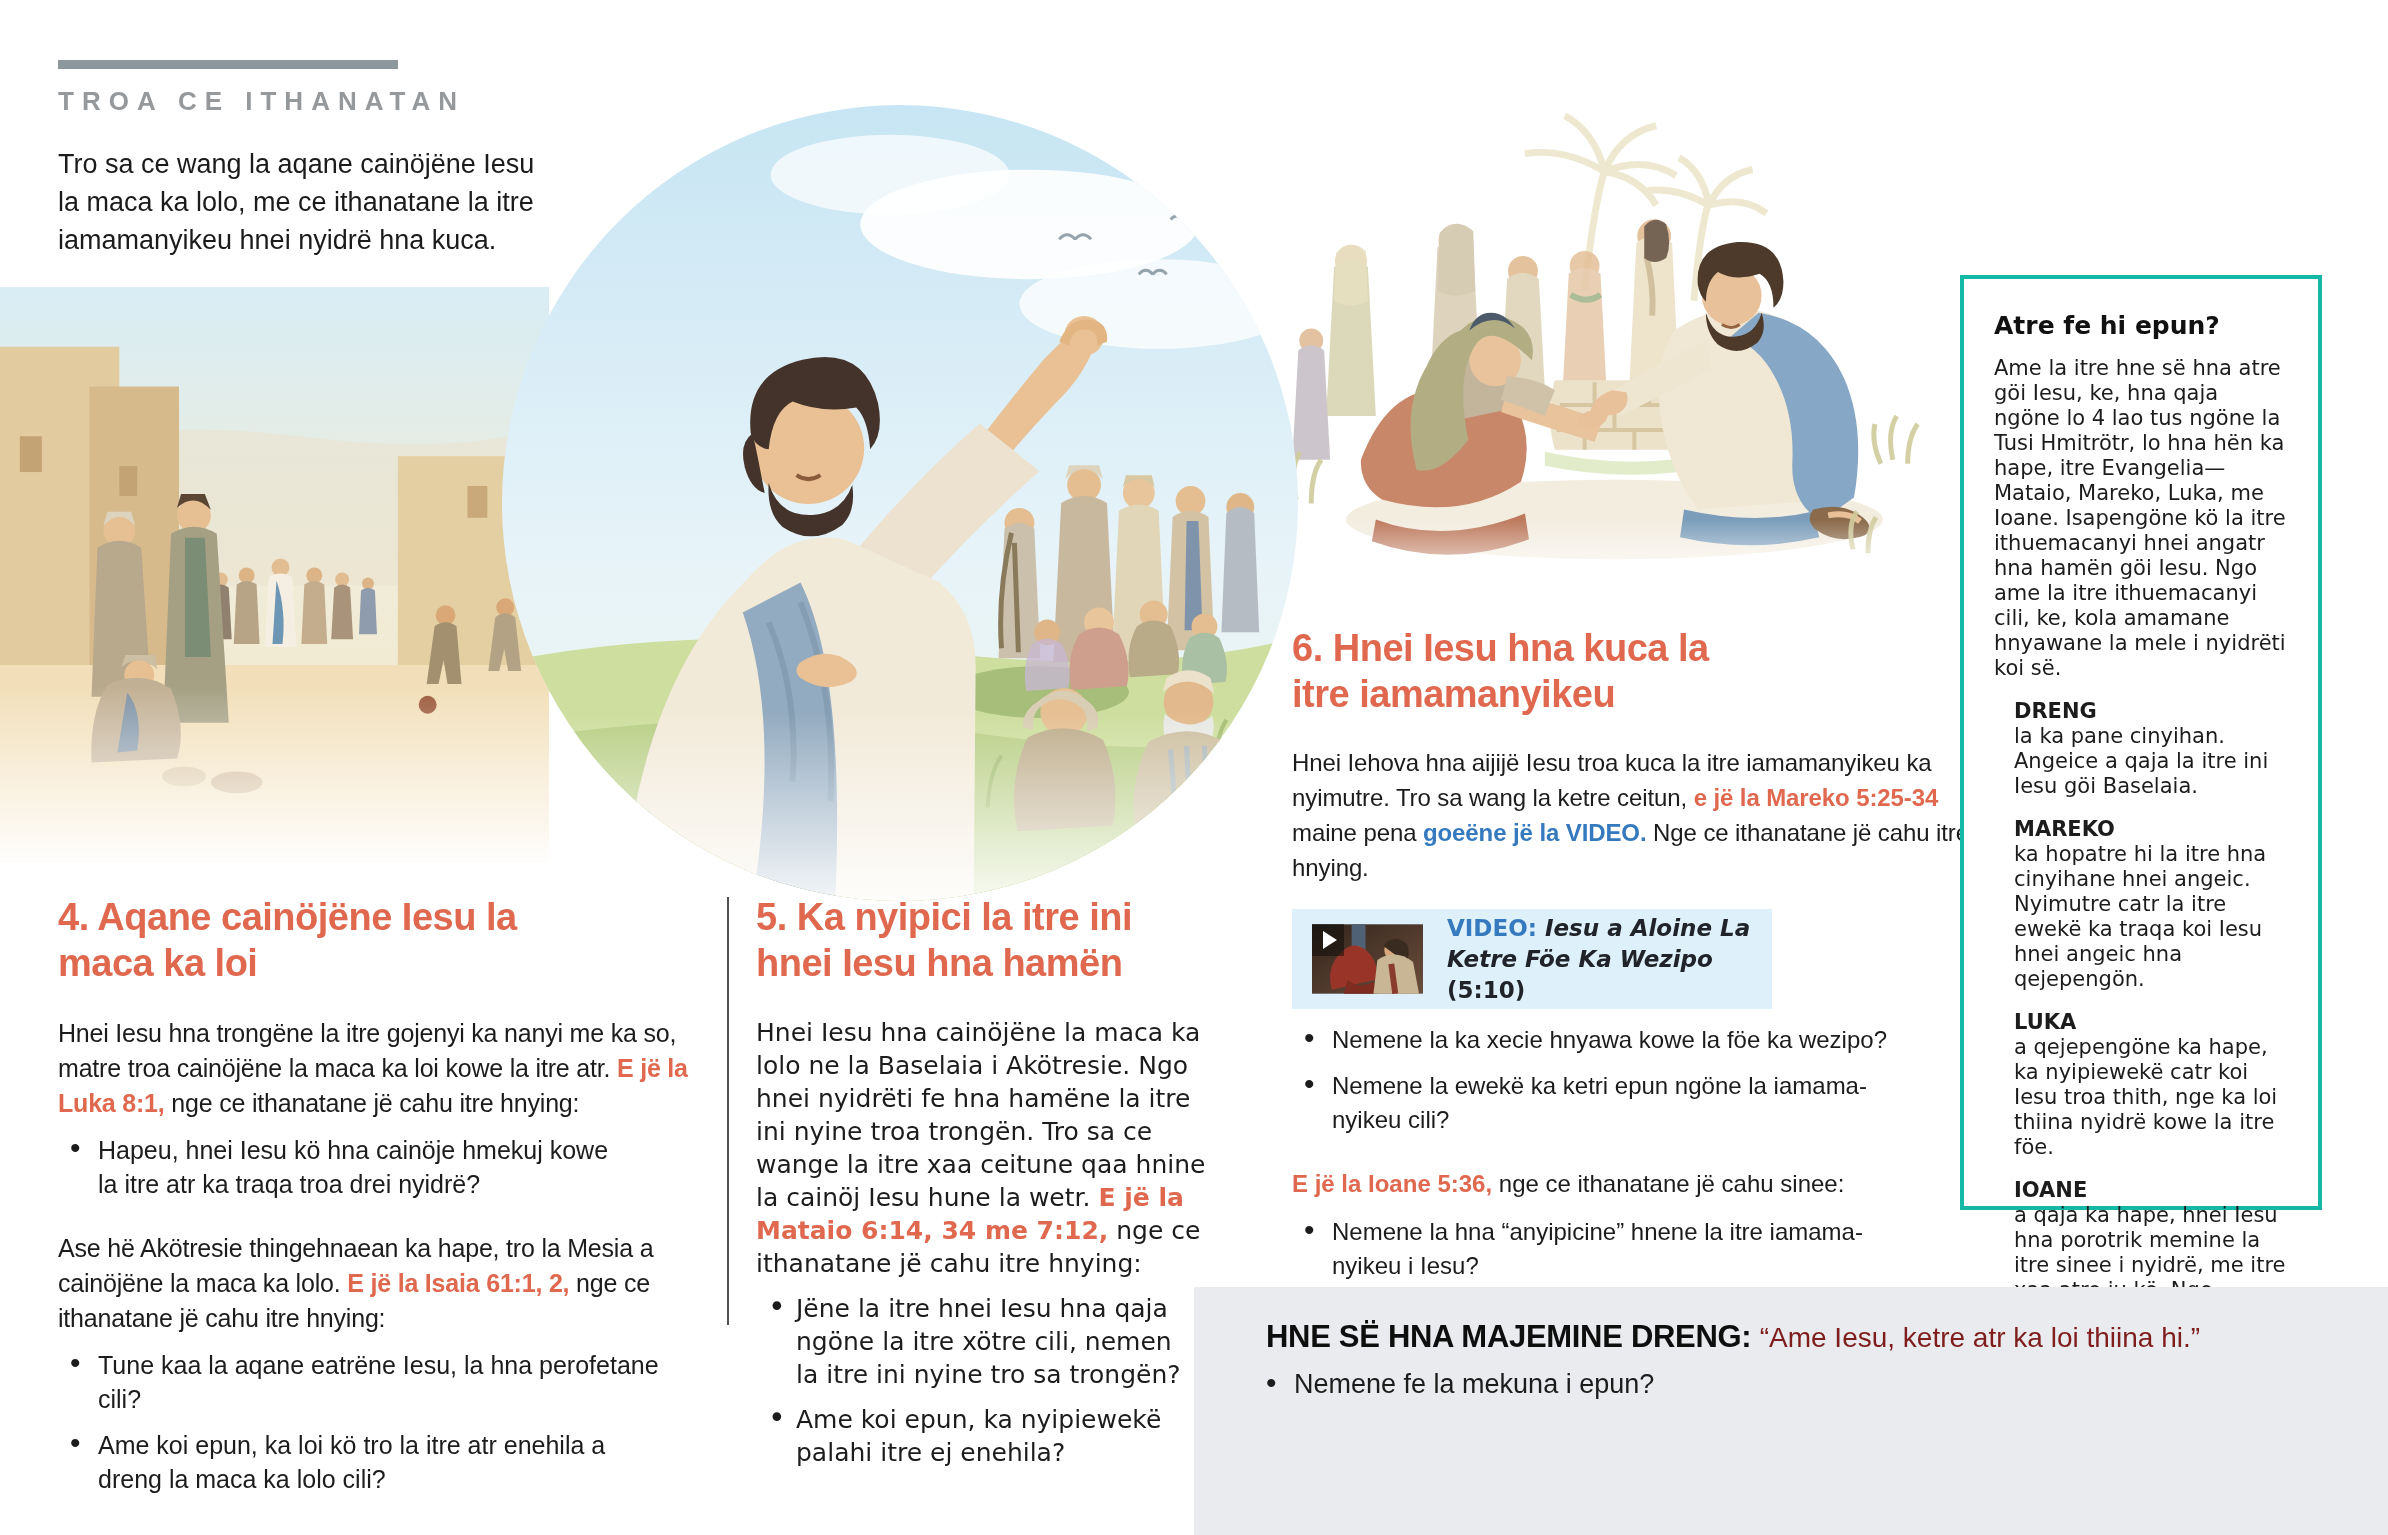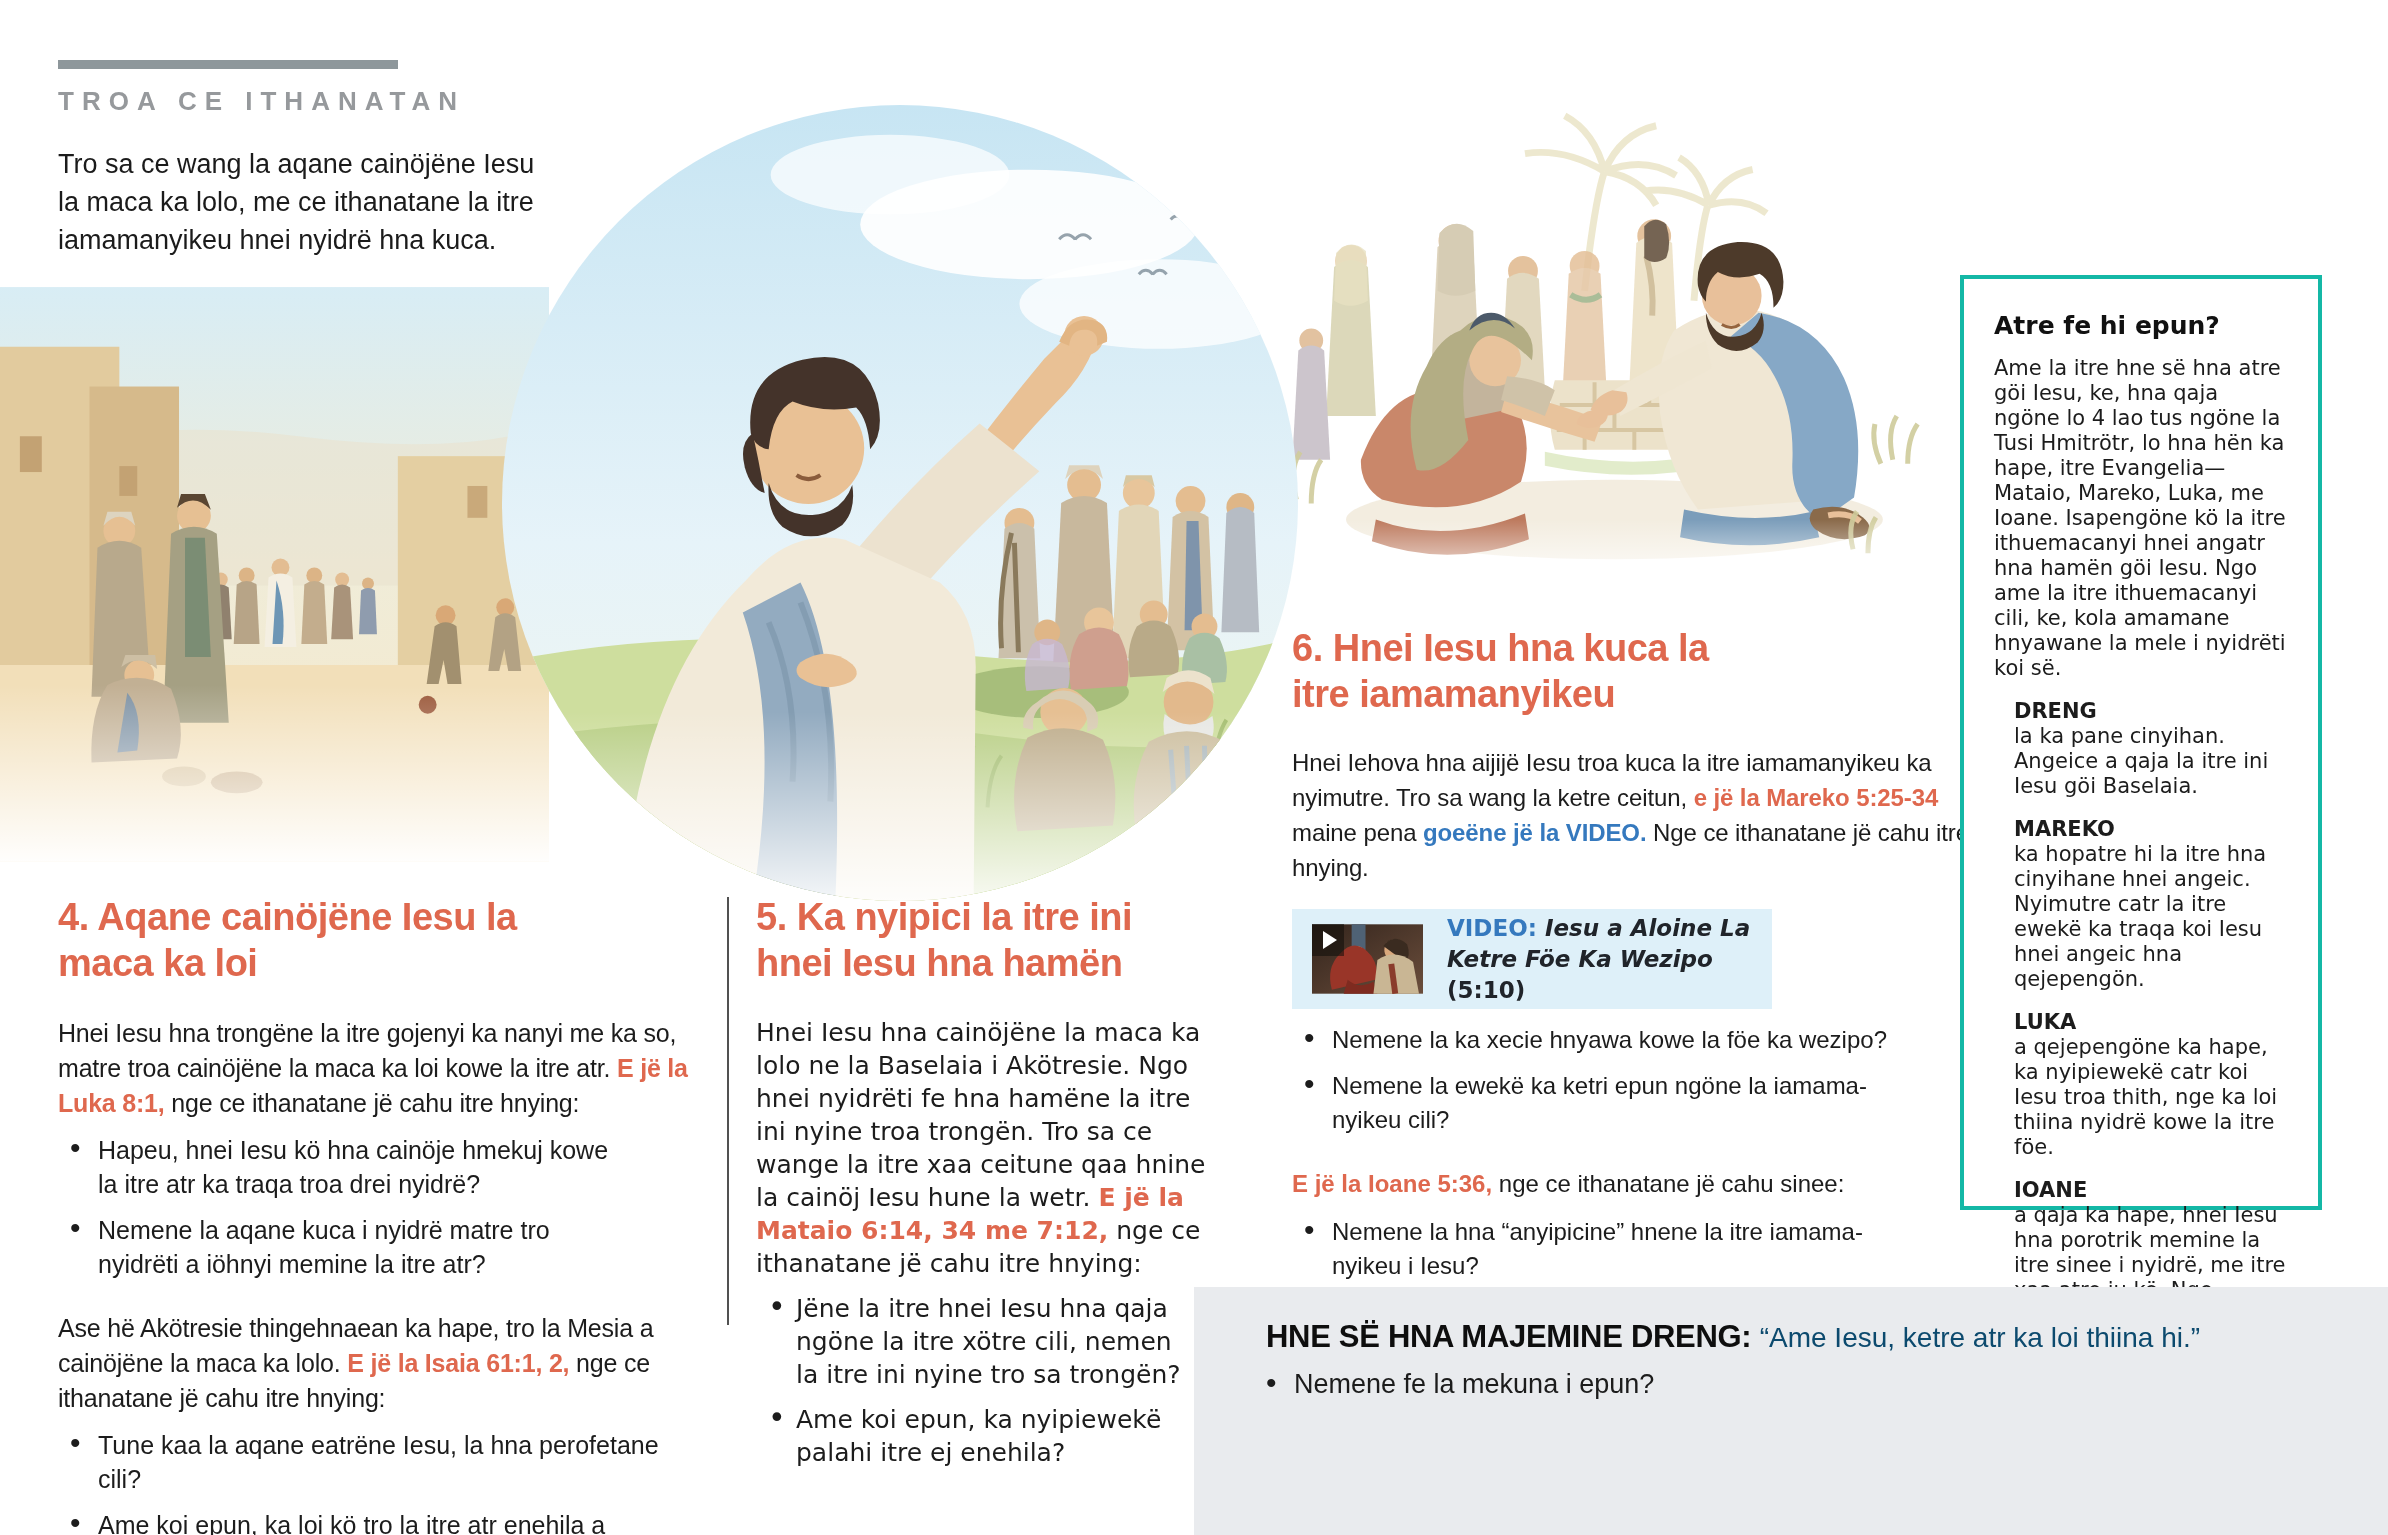--- a/index.html
+++ b/index.html
@@ -70,21 +70,21 @@
                        margin-bottom:16px; color:#111; }
   #sidebar .sb-body { font-family:"DejaVu Sans",sans-serif; font-size:21px; line-height:25px; }
   .gospel { margin:18px 0 0 20px; font-family:"DejaVu Sans",sans-serif; }
   .gospel .g-name { font-weight:bold; font-size:21px; line-height:25px; }
   .gospel .g-text { font-size:21px; line-height:25px; }
 
   
   #footer-panel { left:1194px; top:1287px; width:1194px; height:249px; background:#E9EBEE; }
   #footer-line { margin:32px 0 0 72px; }
   #footer-line .f-head { font-weight:bold; font-size:31px; letter-spacing:-0.3px; color:#0e0e0e; }
-  #footer-line .f-quote { font-size:28px; color:#0c4a6e; }
+  #footer-line .f-quote { font-size:28px; color:#7f1d1d; }
   #footer-bullet { list-style:none; margin:14px 0 0 62px; font-size:27px; width:896px; }
   #footer-bullet li { position:relative; padding-left:38px; }
   #footer-bullet li::before { content:"\2022"; position:absolute; left:10px; top:-3px; font-size:30px; }
 </style>
 </head>
 <body>
 
 <div class="abs" id="kicker-bar"></div>
 <div class="abs" id="kicker">TROA CE ITHANATAN</div>
 <div class="abs" id="intro">Tro sa ce wang la aqane cainöjëne Iesu la maca ka lolo, me ce ithanatane la itre iamamanyikeu hnei nyidrë hna kuca.</div>
@@ -370,21 +370,20 @@
   <ul class="bullets cond" style="font-size:24px; line-height:34px; width:597px;">
     <li>Nemene la hna “anyipicine” hnene la itre iamama­nyikeu i Iesu?</li>
   </ul>
 </div>
 
 <div class="abs" id="col4">
   <h2 class="h-orange" style="width:468px;">4. Aqane cainöjëne Iesu la maca ka loi</h2>
   <p class="p cond"><span>Hnei Iesu hna trongëne la itre gojenyi ka nanyi me ka so, matre troa cainöjëne la maca ka loi kowe la itre atr. </span><span class="ref">E jë la Luka 8:1,</span><span> nge ce ithanatane jë cahu itre hnying:</span></p>
   <ul class="bullets">
     <li style="width:557px;">Hapeu, hnei Iesu kö hna cainöje hmekuj kowe la itre atr ka traqa troa drei nyidrë?</li>
-    <li style="width:557px;">Nemene la aqane kuca i nyidrë matre tro nyidrëti a iöhnyi memine la itre atr?</li>
   </ul>
   <p class="p cond"><span>Ase hë Akötresie thingehnaean ka hape, tro la Mesia a cainöjëne la maca ka lolo. </span><span class="ref">E jë la Isaia 61:1, 2,</span><span> nge ce ithanatane jë cahu itre hnying:</span></p>
   <ul class="bullets">
     <li style="width:617px;">Tune kaa la aqane eatrëne Iesu, la hna perofetane cili?</li>
     <li style="width:577px;">Ame koi epun, ka loi kö tro la itre atr enehila a dreng la maca ka lolo cili?</li>
   </ul>
 </div>
 
 <div class="abs" id="divider"></div>
 

